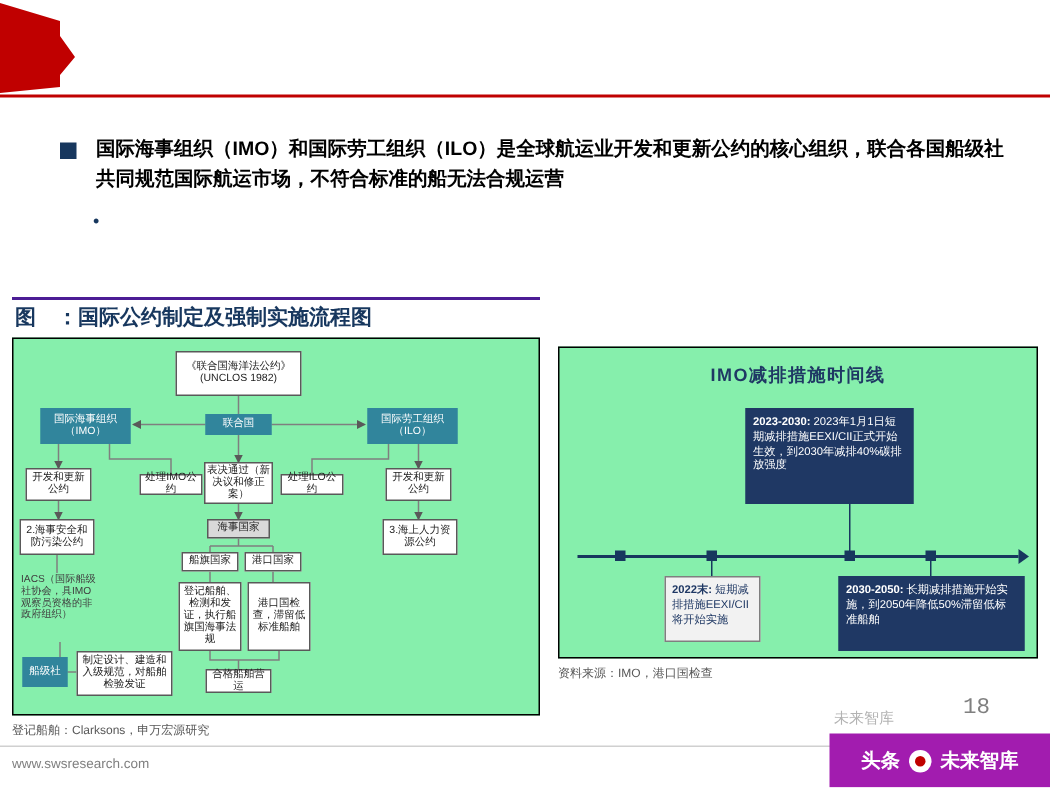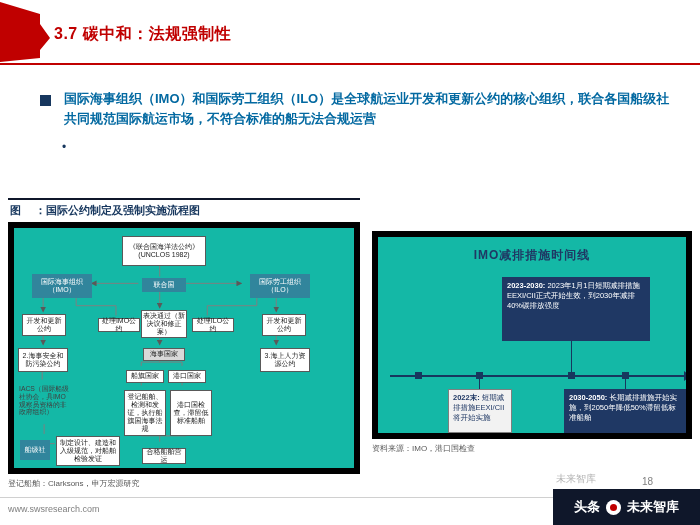--- a/index.html
+++ b/index.html
@@ -12,31 +12,31 @@
   .page-title { position:absolute; left:54px; top:24px; font-size:16px; font-weight:bold; color:#C00000; letter-spacing:0.5px; }
   .header-rule { position:absolute; left:0; top:63px; width:700px; height:2px; background:#C00000; }
   .logo { position:absolute; right:14px; top:14px; display:flex; align-items:center; gap:6px; }
   .logo-col { display:flex; flex-direction:column; align-items:center; }
   .logo-sws { font-size:22px; font-weight:bold; color:#1A5DA6; line-height:1; letter-spacing:1px; }
   .logo-research { font-size:7px; letter-spacing:2px; color:#17375E; margin-top:2px; display:flex; align-items:center; gap:3px; }
   .logo-research::before,.logo-research::after { content:""; width:11px; height:1px; background:#17375E; }
 
   
   .bullet-square { position:absolute; left:40px; top:95px; width:11px; height:11px; background:#17375E; }
-  .bullet-main { position:absolute; left:64px; top:89px; width:614px; font-size:13px; font-weight:bold; color:#0369a1; line-height:1.55; }
+  .bullet-main { position:absolute; left:64px; top:89px; width:614px; font-size:13px; font-weight:bold; color:#000000; line-height:1.55; }
   .bullet-dot { position:absolute; left:62px; top:140px; font-size:12px; color:#17375E; }
   .bullet-sub { position:absolute; left:80px; top:142px; width:580px; font-size:11px; color:#17375E; line-height:1.6; }
 
   
   .fig { position:absolute; }
   .fig-left { left:8px; top:198px; width:352px; }
   .fig-right { left:372px; top:229px; width:320px; }
-  .fig-caption { font-size:11px; font-weight:bold; color:#17375E; border-top:2px solid #0f172a; padding:3px 2px 2px; }
+  .fig-caption { font-size:14px; font-weight:bold; color:#17375E; border-top:2px solid #4c1d95; padding:3px 2px 2px; }
   .cap-text { margin-left:14px; }
-  .fig-body { position:relative; margin-top:2px; border:6px solid #000000; background:#14b8a6; overflow:hidden; }
+  .fig-body { position:relative; margin-top:2px; border:1px solid #000000; background:#86efac; overflow:hidden; }
   .fig-body-left { height:252px; }
   .fig-body-right { height:208px; }
   .fig-source { font-size:8px; color:#595959; margin-top:4px; }
 
   
   .flow-svg { position:absolute; inset:0; pointer-events:none; }
   .node { position:absolute; border:1px solid #595959; background:#fff; color:#222; font-size:7px;
           line-height:1.15; display:flex; align-items:center; justify-content:center; text-align:center; padding:1px; }
   .node.teal { background:#31859C; border-color:#31859C; color:#fff; }
   .node.gray { background:#D9D9D9; }
@@ -50,36 +50,35 @@
   .vline { position:absolute; width:1px; background:#17375E; }
   .ev { position:absolute; padding:3px 4px; font-size:7.5px; line-height:1.3; }
   .ev.light { background:#F2F2F2; border:1px solid #7F7F7F; color:#1F3864; }
   .ev.dark { background:#1F3864; border:1px solid #1F3864; color:#fff; }
   .ev-period { font-weight:bold; margin-right:2px; }
 
   
   .footer-rule { position:absolute; left:0; top:497px; width:700px; height:1px; background:#d0d0d0; }
   .footer-url { position:absolute; left:8px; top:504px; font-size:9px; color:#808080; text-decoration:none; }
   .watermark-faint { position:absolute; left:556px; top:472px; font-size:10px; color:#b3b3b3; }
-  .page-num { position:absolute; left:642px; top:476px; font-size:10px; color:#808080; }
-  .badge { position:absolute; left:553px; top:489px; width:147px; height:36px; background:#0f172a;
+  .page-num { position:absolute; left:642px; top:463px; font-size:15px; color:#808080;font-family:Liberation Mono, monospace; }
+  .badge { position:absolute; left:553px; top:489px; width:147px; height:36px; background:#a21caf;
            display:flex; align-items:center; justify-content:center; gap:6px; }
   .badge-text { color:#fff; font-size:13px; font-weight:bold; }
   .badge-icon { width:15px; height:15px; border-radius:50%; background:#fff; position:relative; }
   .badge-icon::after { content:""; position:absolute; inset:4px; border-radius:50%; background:#C00000; }
 </style>
 </head>
 <body>
 
 <div class="slide">
 
   <svg class="ribbon" viewBox="0 0 60 64">
     <polygon points="0,2 40,14 40,24 50,38 40,50 40,58 0,62" fill="#C00000"></polygon>
   </svg>
-  <div class="page-title">3.7 碳中和：法规强制性</div>
   <div class="header-rule"></div>
 
 
   <div class="bullet-square"></div>
   <div class="bullet-main">国际海事组织（IMO）和国际劳工组织（ILO）是全球航运业开发和更新公约的核心组织，联合各国船级社共同规范国际航运市场，不符合标准的船无法合规运营</div>
   <div class="bullet-dot">•</div>
 
   <div class="fig fig-left">
     <div class="fig-caption">
       <span>图</span><span class="cap-text">：国际公约制定及强制实施流程图</span>
@@ -146,21 +145,21 @@
       <div class="tnode" style="left:98px"></div>
       <div class="tnode" style="left:190px"></div>
       <div class="tnode" style="left:244px"></div>
       <div class="vline" style="left:101px;top:141px;height:11px"></div>
       <div class="vline" style="left:193px;top:104px;height:34px"></div>
       <div class="vline" style="left:247px;top:141px;height:11px"></div>
 
       <div class="ev light" style="left:70px;top:152px;width:64px;height:44px">
         <span class="ev-period">2022末:</span><span class="ev-desc">短期减排措施EEXI/CII将开始实施</span>
       </div>
-      <div class="ev dark" style="left:124px;top:40px;width:148px;height:64px">
+      <div class="ev dark" style="left:124px;top:40px;width:112px;height:64px">
         <span class="ev-period">2023-2030:</span><span class="ev-desc">2023年1月1日短期减排措施EEXI/CII正式开始生效，到2030年减排40%碳排放强度</span>
       </div>
       <div class="ev dark" style="left:186px;top:152px;width:124px;height:50px">
         <span class="ev-period">2030-2050:</span><span class="ev-desc">长期减排措施开始实施，到2050年降低50%滞留低标准船舶</span>
       </div>
     </div>
     <div class="fig-source">资料来源：IMO，港口国检查</div>
   </div>
 
   <div class="footer-rule"></div>

